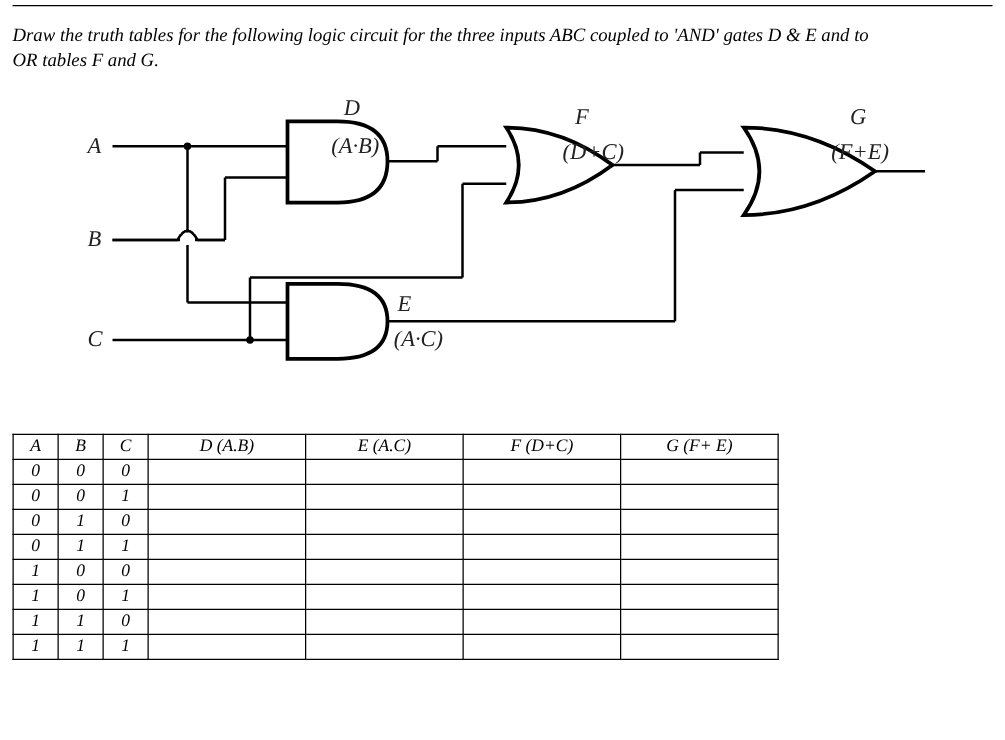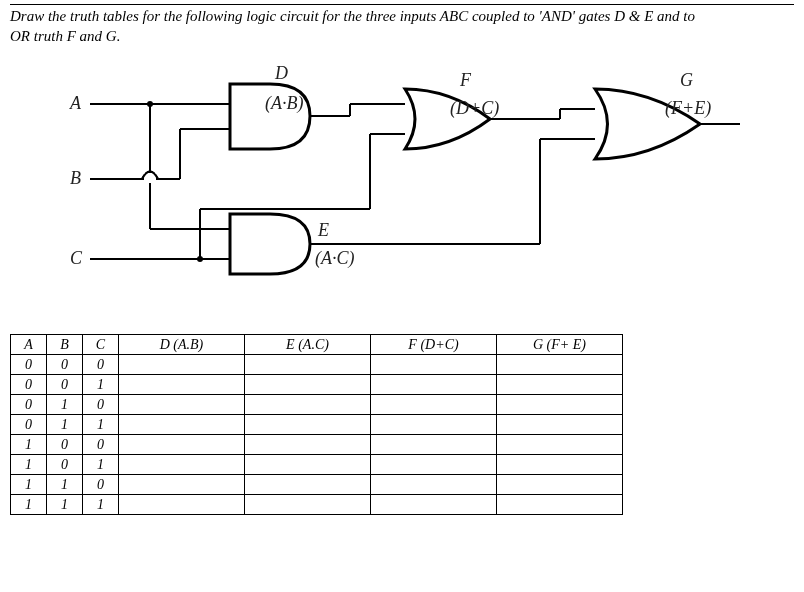--- a/index.html
+++ b/index.html
@@ -10,21 +10,21 @@
       height: 592px;
       padding: 4px 10px;
       position: relative;
     }
     .question-text {
       font-style: italic;
       font-size: 15px;
       line-height: 1.3;
       margin-bottom: 8px;
       border-top: 1px solid #000;
-      padding-top: 2px;
+      padding-top: 15px;
     }
     .circuit-container {
       position: relative;
       width: 720px;
       height: 270px;
       margin-left: 50px;
       margin-bottom: 10px;
     }
     .circuit-container svg {
       width: 100%;
@@ -54,21 +54,21 @@
       font-weight: normal;
     }
     .col-narrow { width: 36px; }
     .col-wide { width: 126px; }
   </style>
 </head>
 <body>
 
 <div class="question-text">
   <span>Draw the truth tables for the following logic circuit for the three inputs ABC coupled to 'AND' gates D &amp; E and to</span><br>
-  <span>OR truth F and G.</span>
+  <span>OR tables F and G.</span>
 </div>
 
 <div class="circuit-container">
   <svg viewBox="0 0 720 270">
 
     <text x="10" y="55" class="circuit-label">A</text>
     <text x="10" y="130" class="circuit-label">B</text>
     <text x="10" y="210" class="circuit-label">C</text>
 
     <line x1="30" y1="50" x2="170" y2="50" stroke="#000" stroke-width="2"></line>

